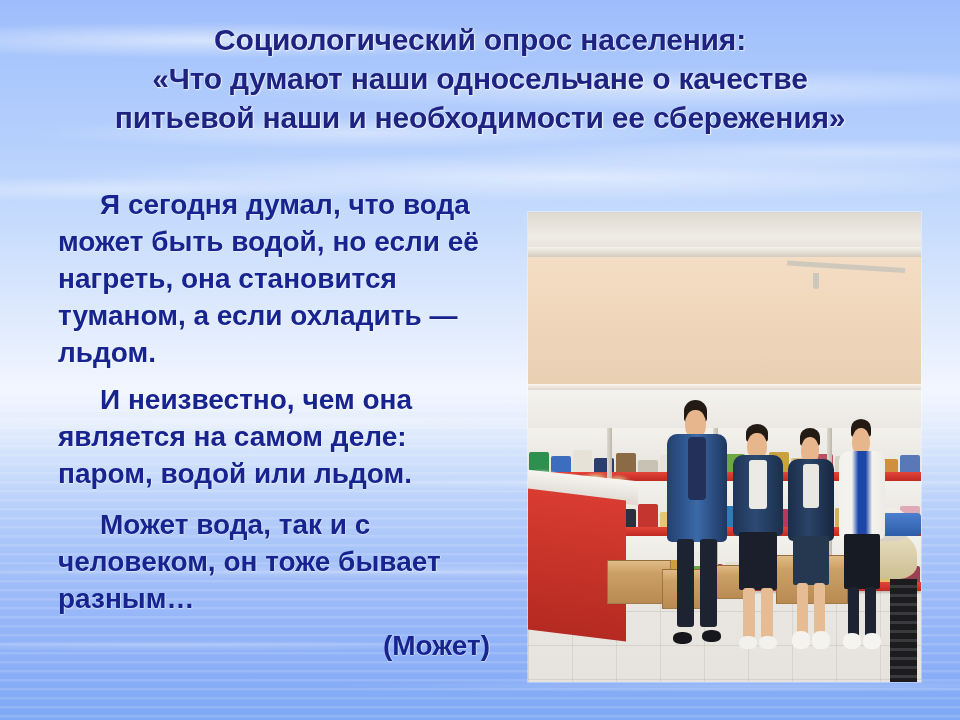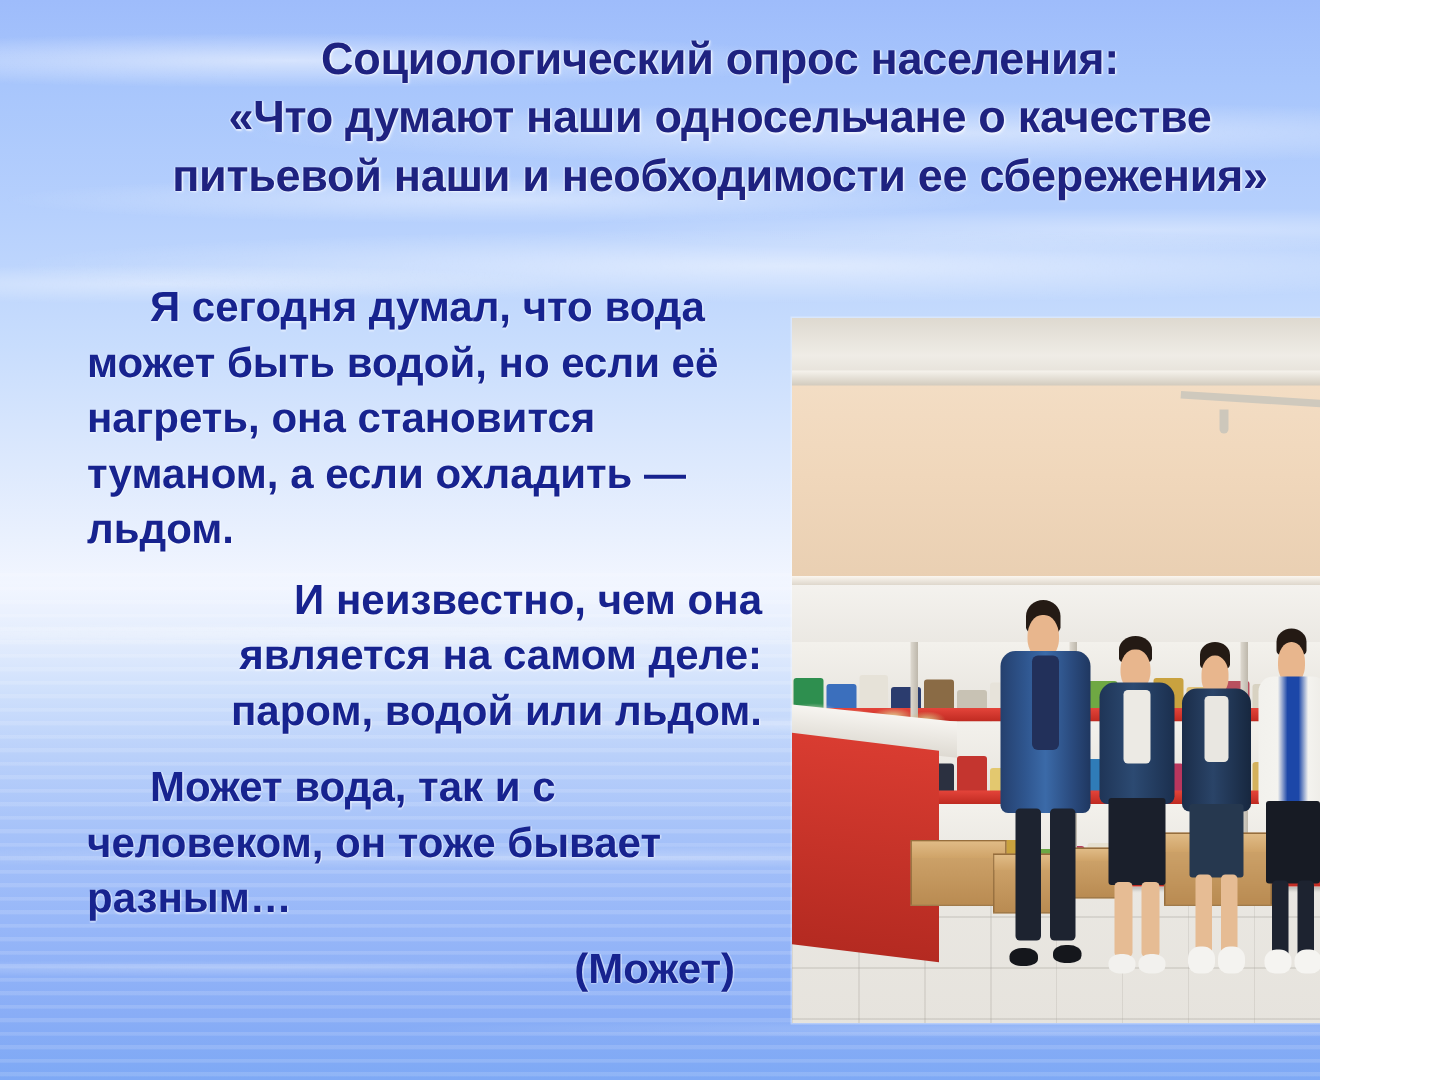--- a/index.html
+++ b/index.html
@@ -4,21 +4,21 @@
 <title>Slide</title>
 <style>
   html,body{margin:0;padding:0;}
   body{
     width:960px;height:720px;overflow:hidden;
     font-family:"Liberation Sans","DejaVu Sans",sans-serif;
   }
 
   
   #slide{
-    position:relative;width:880px;height:720px;overflow:hidden;
+    position:relative;width:960px;height:720px;overflow:hidden;
     background:#a3c0fb;
   }
 
   
   .bg-gradient{
     position:absolute;inset:0;
     background:linear-gradient(to bottom,
       #9ebcfb 0%,
       #a8c6fc 8%,
       #b6d0fd 20%,
@@ -91,21 +91,21 @@
     font-size:28px;
     line-height:37px;
     text-shadow:
        1px 0 0 rgba(255,255,255,.40),
        0 1px 1px rgba(255,255,255,.45);
   }
   #quote-column .para{
     margin:0 0 6px 0;
     text-indent:42px;
   }
-  #quote-column .para.p2{margin-top:10px;text-align:right;}
+  #quote-column .para.p2{margin-top:10px;}
   #quote-column .para.p3{margin-top:14px;}
   #quote-column .signature{
     margin:10px 0 0 0;
     text-align:right;
     padding-right:18px;
     text-indent:0;
   }
 
   
   #photo-frame{

